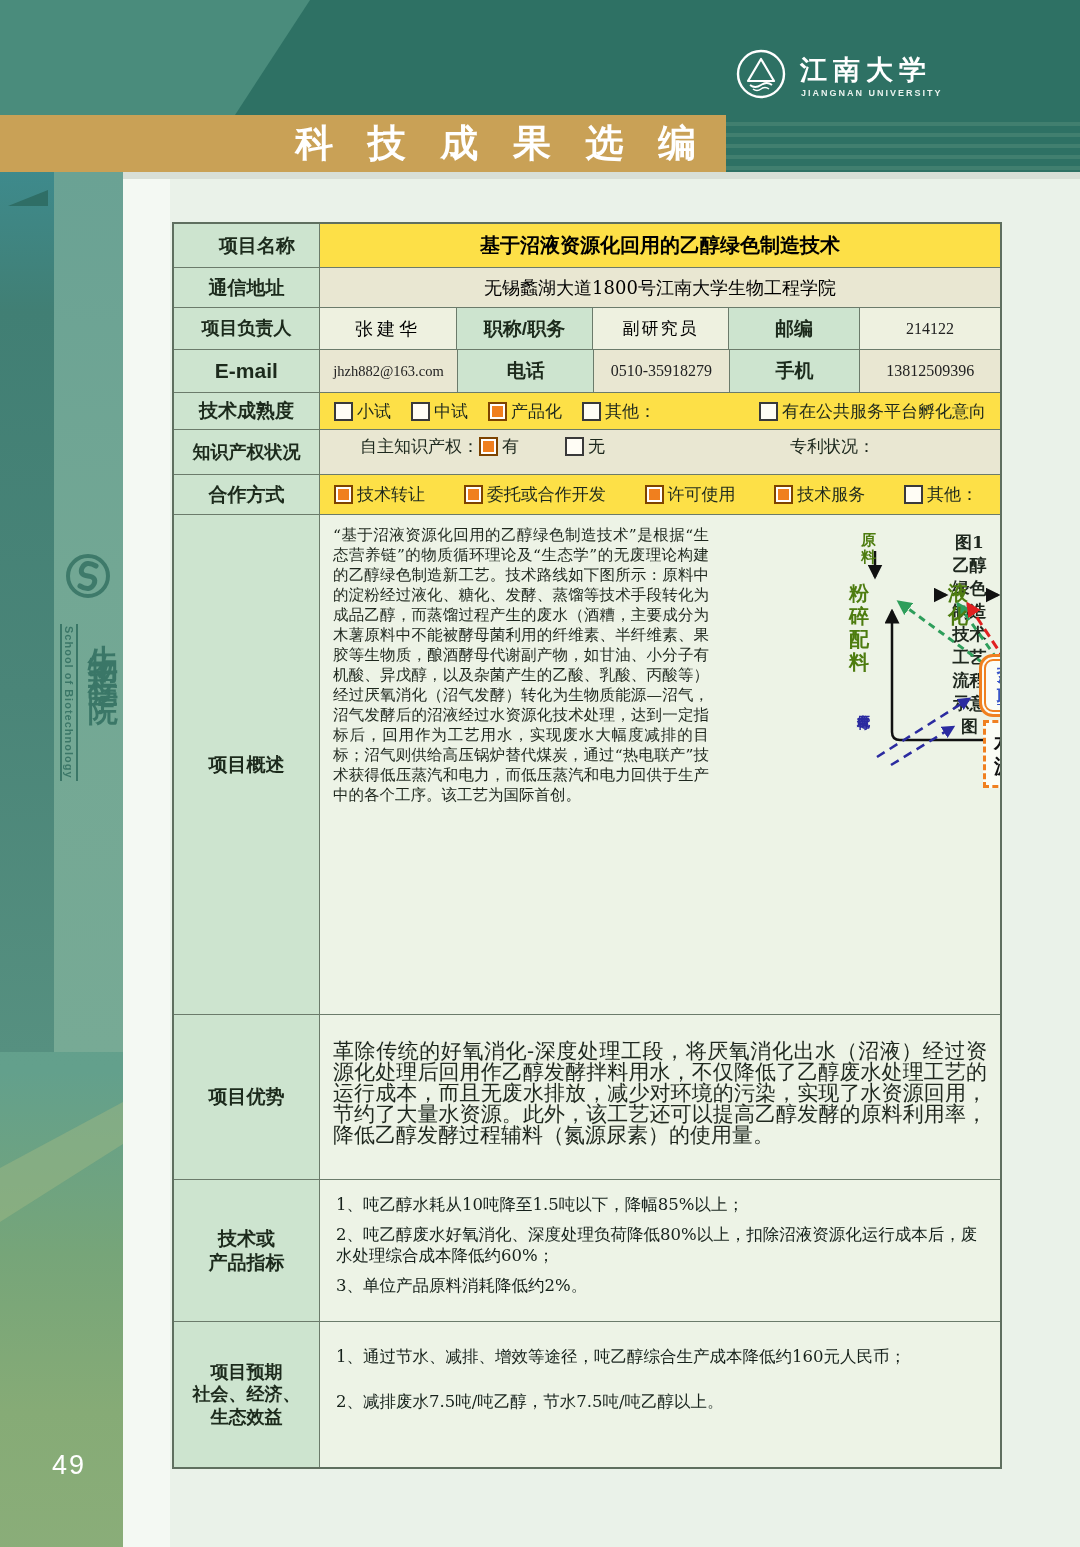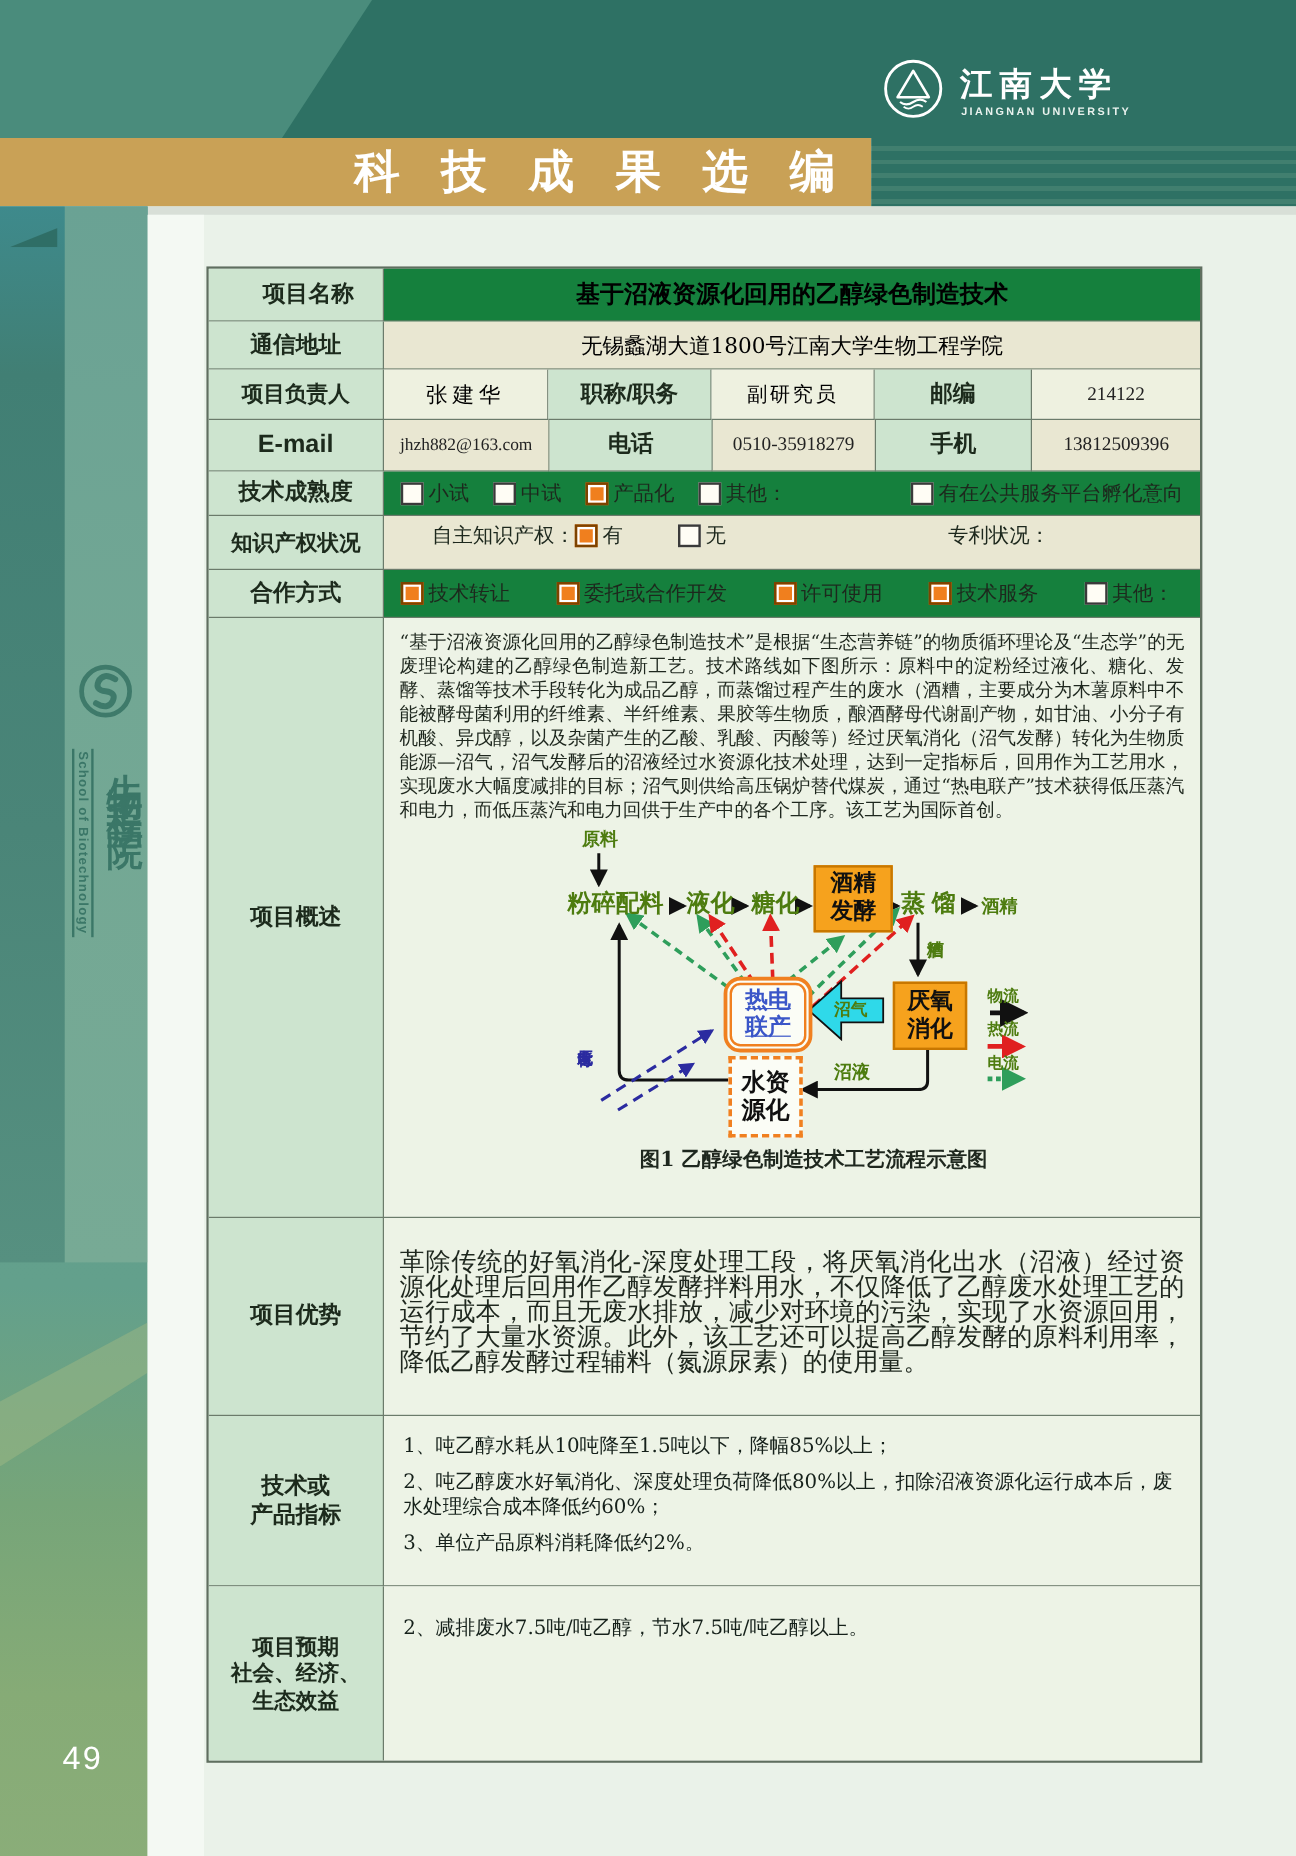--- a/index.html
+++ b/index.html
@@ -39,21 +39,21 @@
   .gap-strip{position:absolute;left:123px;top:179px;width:47px;height:1368px;background:#f4f9f3;}
   
   .doc-table{position:absolute;left:172px;top:222px;width:826px;border:2px solid #5f6f5f;background:#fff;}
   .trow{display:flex;width:100%;box-sizing:border-box;}
   .cell{box-sizing:border-box;border-right:1.5px solid #6b7b6b;border-bottom:1.5px solid #6b7b6b;
         display:flex;align-items:center;justify-content:center;overflow:hidden;}
   .cell:last-child{border-right:none;}
   .trow:last-child .cell{border-bottom:none;}
   .lab{background:#cde4cf;font-weight:bold;font-size:19px;color:#1c2a1c;text-align:center;white-space:pre-line;line-height:1.25;}
   .kai{font-family:"DejaVu Serif",serif;}
-  .val-pale{background:#15803d;}
+  .val-pale{background:#fde047;}
   .val-cream{background:#e9e7d2;}
   .val-green{background:#eef1e0;}
   .mono-val{font-family:"Liberation Serif",serif;font-size:16px;color:#222;}
   .opt{display:inline-flex;align-items:center;font-size:17px;color:#1d281d;}
   .cb{width:15px;height:15px;border:2px solid #3a3a3a;background:#fffdf5;display:inline-block;margin-right:4px;flex:none;}
   .cb.checked{background:#f07f1e;border-color:#7d4300;box-shadow:inset 0 0 0 2px #fff;}
   .para{font-size:15.5px;line-height:20px;color:#1e271e;text-align:justify;white-space:pre-wrap;}
   .items div{font-size:16.5px;color:#15201a;line-height:21px;}
   
   .diagram{position:relative;width:470px;height:258px;margin:6px 0 0 98px;}
@@ -199,21 +199,21 @@
           </label>
         <label class="opt kai">
             <span class="cb"></span>
             <span>其他：</span>
           </label>
       </div>
     </div>
 
     <div class="trow" style="height:500px;">
       <div class="cell lab" style="width:146px;">项目概述</div>
-      <div class="cell val-pale" style="width:680px;flex-direction:column;align-items:stretch;justify-content:flex-start;padding:10px 13px 0 13px;background:#edf3e6;">
+      <div class="cell val-pale" style="width:680px;flex-direction:row;align-items:stretch;justify-content:flex-start;padding:10px 13px 0 13px;background:#edf3e6;">
         <div class="para kai">“基于沼液资源化回用的乙醇绿色制造技术”是根据“生态营养链”的物质循环理论及“生态学”的无废理论构建的乙醇绿色制造新工艺。技术路线如下图所示：原料中的淀粉经过液化、糖化、发酵、蒸馏等技术手段转化为成品乙醇，而蒸馏过程产生的废水（酒糟，主要成分为木薯原料中不能被酵母菌利用的纤维素、半纤维素、果胶等生物质，酿酒酵母代谢副产物，如甘油、小分子有机酸、异戊醇，以及杂菌产生的乙酸、乳酸、丙酸等）经过厌氧消化（沼气发酵）转化为生物质能源—沼气，沼气发酵后的沼液经过水资源化技术处理，达到一定指标后，回用作为工艺用水，实现废水大幅度减排的目标；沼气则供给高压锅炉替代煤炭，通过“热电联产”技术获得低压蒸汽和电力，而低压蒸汽和电力回供于生产中的各个工序。该工艺为国际首创。</div>
 
         <div class="diagram">
           <svg width="470" height="258" style="position:absolute;left:0;top:0;">
             <defs>
               <marker id="aK" markerWidth="6" markerHeight="6" refX="5" refY="3" orient="auto">
                   <path d="M0,0 L6,3 L0,6 Z" fill="#111"></path>
                 </marker>
               <marker id="aG" markerWidth="5" markerHeight="5" refX="4" refY="2.5" orient="auto">
                   <path d="M0,0 L5,2.5 L0,5 Z" fill="#2e9e5b"></path>
@@ -297,18 +297,19 @@
         <div class="kai" style="margin-bottom:9px;">2、吨乙醇废水好氧消化、深度处理负荷降低80%以上，扣除沼液资源化运行成本后，废水处理综合成本降低约60%；</div>
         <div class="kai">3、单位产品原料消耗降低约2%。</div>
       </div>
     </div>
 
     <div class="trow" style="height:145px;">
       <div class="cell lab" style="width:146px;font-size:18px;">项目预期
 社会、经济、
 生态效益</div>
       <div class="cell items" style="width:680px;background:#edf3e6;flex-direction:column;align-items:stretch;justify-content:flex-start;padding:24px 16px 0 16px;">
+        <div class="kai" style="margin-bottom:24px;">1、通过节水、减排、增效等途径，吨乙醇综合生产成本降低约160元人民币；</div>
         <div class="kai">2、减排废水7.5吨/吨乙醇，节水7.5吨/吨乙醇以上。</div>
       </div>
     </div>
 
   </div>
 </div>
 
 </body></html>

